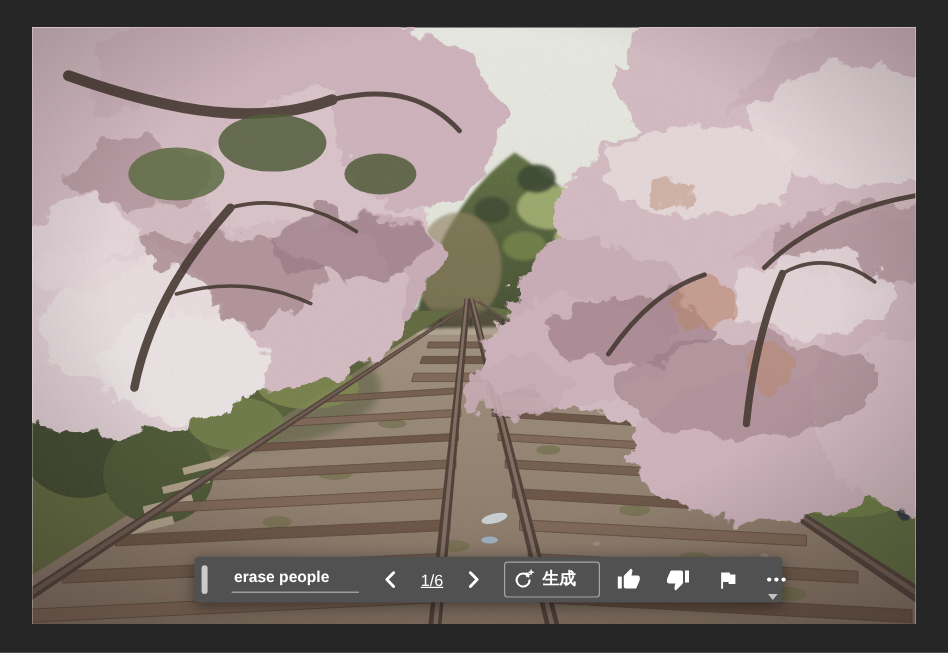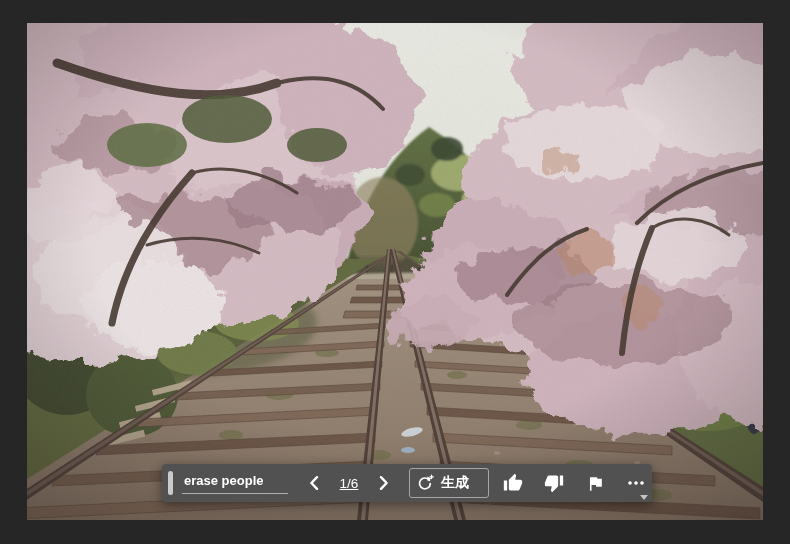--- a/index.html
+++ b/index.html
@@ -17,21 +17,21 @@
     background:#515151;border-radius:4px;
     display:flex;align-items:center;
     padding:0 0 0 6px;box-sizing:border-box;
     box-shadow:0 3px 12px rgba(0,0,0,.45);
   }
   .grip{
     width:5px;height:24px;border-radius:3px;background:#cbcbcb;flex:0 0 auto;
     cursor:grab;
   }
   .prompt-input{
-    width:104px;margin-left:9px;background:transparent;border:none;outline:none;
+    width:104px;margin-left:20px;background:transparent;border:none;outline:none;
     border-bottom:1px solid #b0b0b0;color:#ffffff;
     font:600 13px "Liberation Sans",sans-serif;
     padding:0 0 5px 2px;flex:0 0 auto;
   }
   .tb-btn{
     background:transparent;border:none;padding:0;margin:0;
     display:flex;align-items:center;justify-content:center;
     width:24px;height:28px;cursor:pointer;flex:0 0 auto;
   }
   .tb-btn svg{display:block;}

